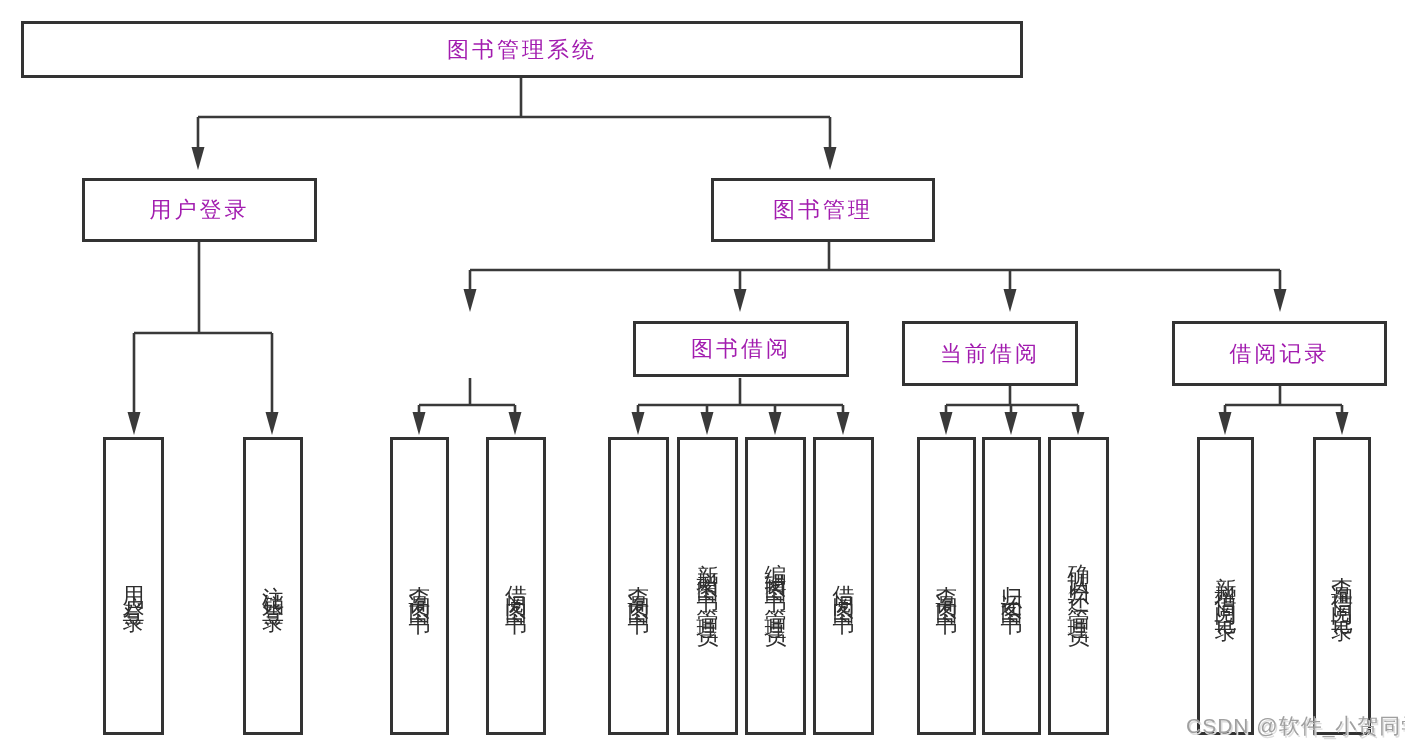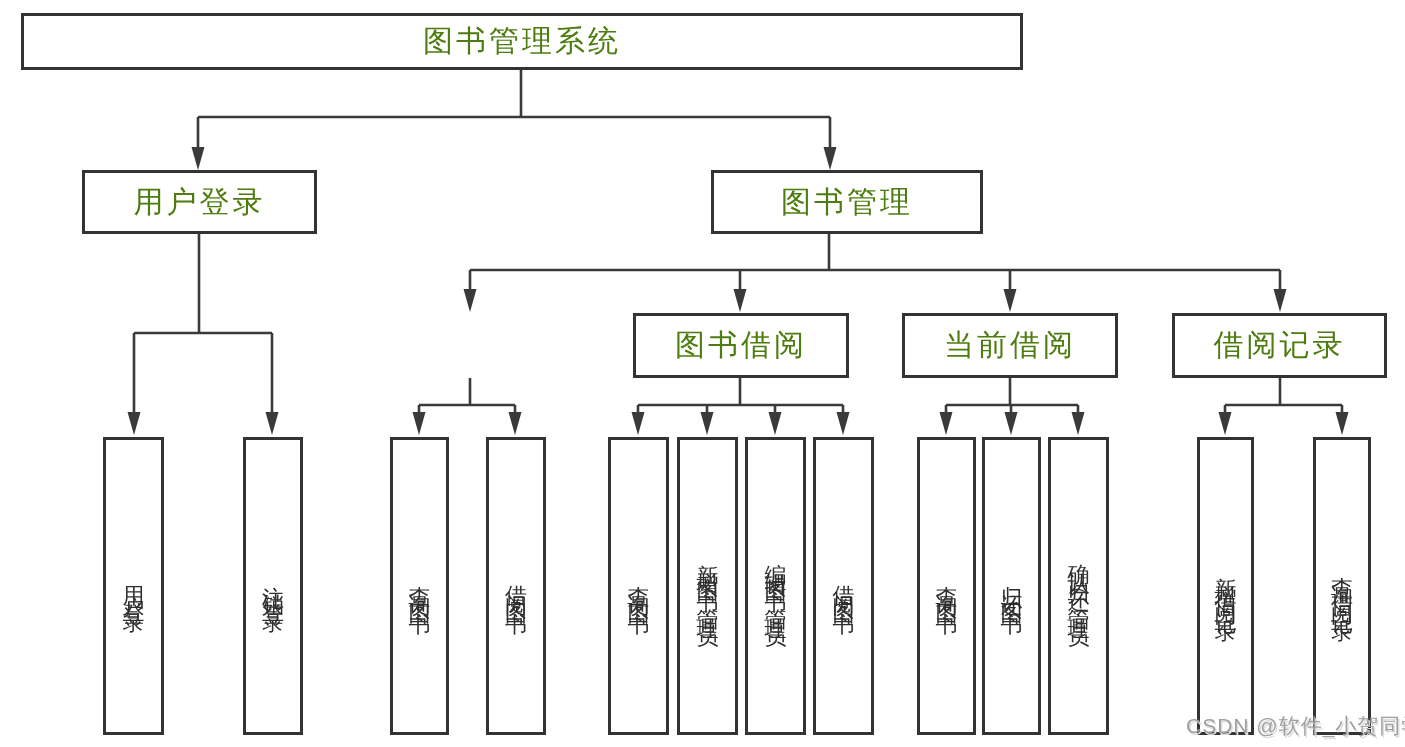--- a/index.html
+++ b/index.html
@@ -5,22 +5,23 @@
   html,body{margin:0;padding:0;background:#ffffff;}
   .stage{
     position:relative;width:1405px;height:747px;background:#ffffff;overflow:hidden;
     font-family:"Liberation Sans",sans-serif;
   }
   .stage svg{position:absolute;left:0;top:0;}
   .hbox{
     position:absolute;box-sizing:border-box;
     border:3px solid #333333;background:#ffffff;
     display:flex;align-items:center;justify-content:center;
-    font-size:30px;letter-spacing:3px;color:#4d7c0f;
+    font-size:22px;letter-spacing:3px;color:#a21caf;
     z-index:2;
+    margin-top:8px;
   }
   .vbox{
     position:absolute;box-sizing:border-box;top:437px;height:298px;
     border:3px solid #333333;background:#ffffff;
     display:flex;align-items:center;justify-content:center;
     z-index:2;
   }
   .vtext{
     writing-mode:vertical-rl;text-orientation:mixed;
     font-size:22px;letter-spacing:9px;line-height:1;color:#2e2e2e;
@@ -74,24 +75,24 @@
       <polygon points="1004.5,412 1017.5,412 1011,435"></polygon>
       <polygon points="1071.5,412 1084.5,412 1078,435"></polygon>
       <polygon points="1218.5,412 1231.5,412 1225,435"></polygon>
       <polygon points="1335.5,412 1348.5,412 1342,435"></polygon>
     </g>
   </svg>
 
   <div class="hbox" style="left:21px;top:13px;width:1002px;height:57px;">图书管理系统</div>
 
   <div class="hbox" style="left:82px;top:170px;width:235px;height:64px;">用户登录</div>
-  <div class="hbox" style="left:711px;top:170px;width:272px;height:64px;">图书管理</div>
+  <div class="hbox" style="left:711px;top:170px;width:224px;height:64px;">图书管理</div>
 
-  <div class="hbox" style="left:633px;top:313px;width:216px;height:65px;">图书借阅</div>
-  <div class="hbox" style="left:902px;top:313px;width:216px;height:65px;">当前借阅</div>
+  <div class="hbox" style="left:633px;top:313px;width:216px;height:56px;">图书借阅</div>
+  <div class="hbox" style="left:902px;top:313px;width:176px;height:65px;">当前借阅</div>
   <div class="hbox" style="left:1172px;top:313px;width:215px;height:65px;">借阅记录</div>
 
   <div class="vbox" style="left:103px;width:61px;">
     <span class="vtext">用户登录</span>
   </div>
   <div class="vbox" style="left:243px;width:60px;">
     <span class="vtext">注销登录</span>
   </div>
 
   <div class="vbox" style="left:390px;width:59px;">

